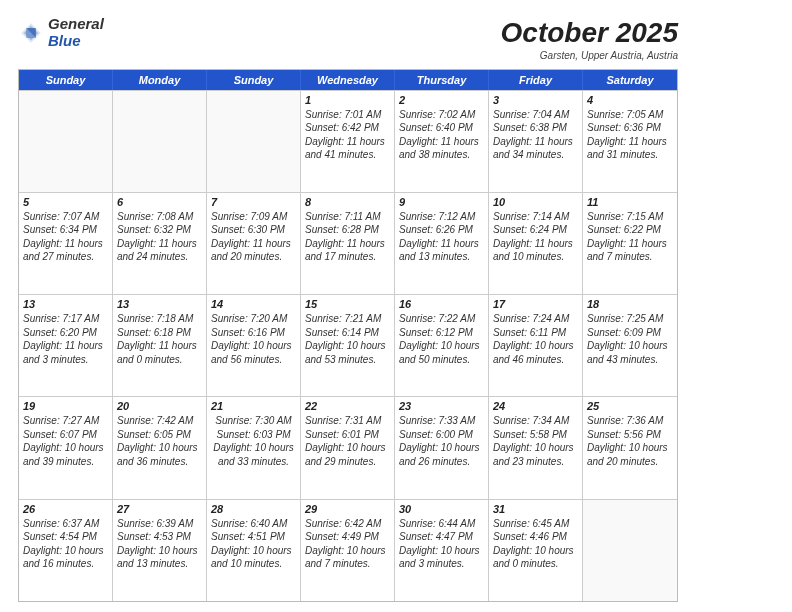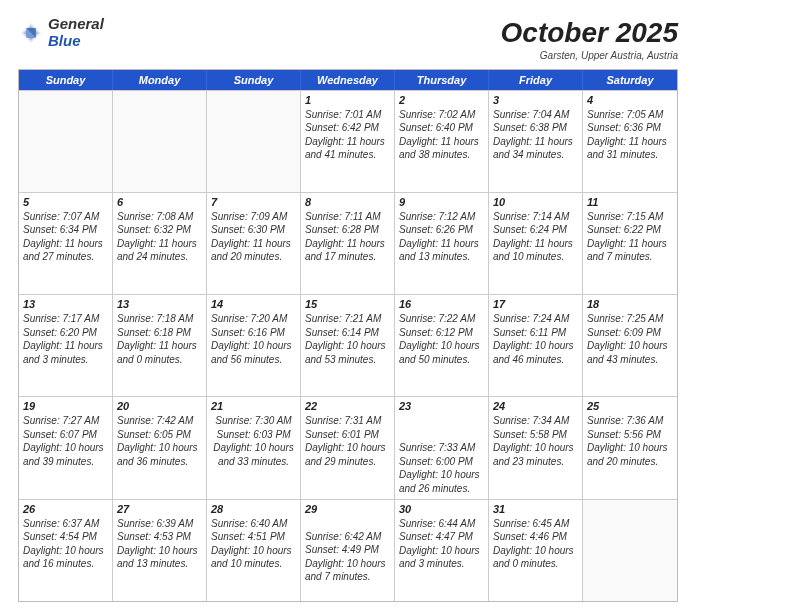--- a/index.html
+++ b/index.html
@@ -311,21 +311,21 @@
           </div>
           <div class="cal-cell">
             <div class="cell-date">22</div>
             <div class="cell-info" style="white-space: pre-line;">Sunrise: 7:31 AM
 Sunset: 6:01 PM
 Daylight: 10 hours
 and 29 minutes.</div>
           </div>
           <div class="cal-cell">
             <div class="cell-date">23</div>
-            <div class="cell-info" style="white-space: pre-line; margin-top: 27px;">Sunrise: 7:33 AM
+            <div class="cell-info" style="white-space: pre-line;">Sunrise: 7:33 AM
 Sunset: 6:00 PM
 Daylight: 10 hours
 and 26 minutes.</div>
           </div>
           <div class="cal-cell">
             <div class="cell-date">24</div>
             <div class="cell-info" style="white-space: pre-line;">Sunrise: 7:34 AM
 Sunset: 5:58 PM
 Daylight: 10 hours
 and 23 minutes.</div>
@@ -355,21 +355,21 @@
           </div>
           <div class="cal-cell">
             <div class="cell-date">28</div>
             <div class="cell-info" style="white-space: pre-line;">Sunrise: 6:40 AM
 Sunset: 4:51 PM
 Daylight: 10 hours
 and 10 minutes.</div>
           </div>
           <div class="cal-cell">
             <div class="cell-date">29</div>
-            <div class="cell-info" style="white-space: pre-line; margin-top: 13px;">Sunrise: 6:42 AM
+            <div class="cell-info" style="white-space: pre-line;">Sunrise: 6:42 AM
 Sunset: 4:49 PM
 Daylight: 10 hours
 and 7 minutes.</div>
           </div>
           <div class="cal-cell">
             <div class="cell-date">30</div>
             <div class="cell-info" style="white-space: pre-line;">Sunrise: 6:44 AM
 Sunset: 4:47 PM
 Daylight: 10 hours
 and 3 minutes.</div>

